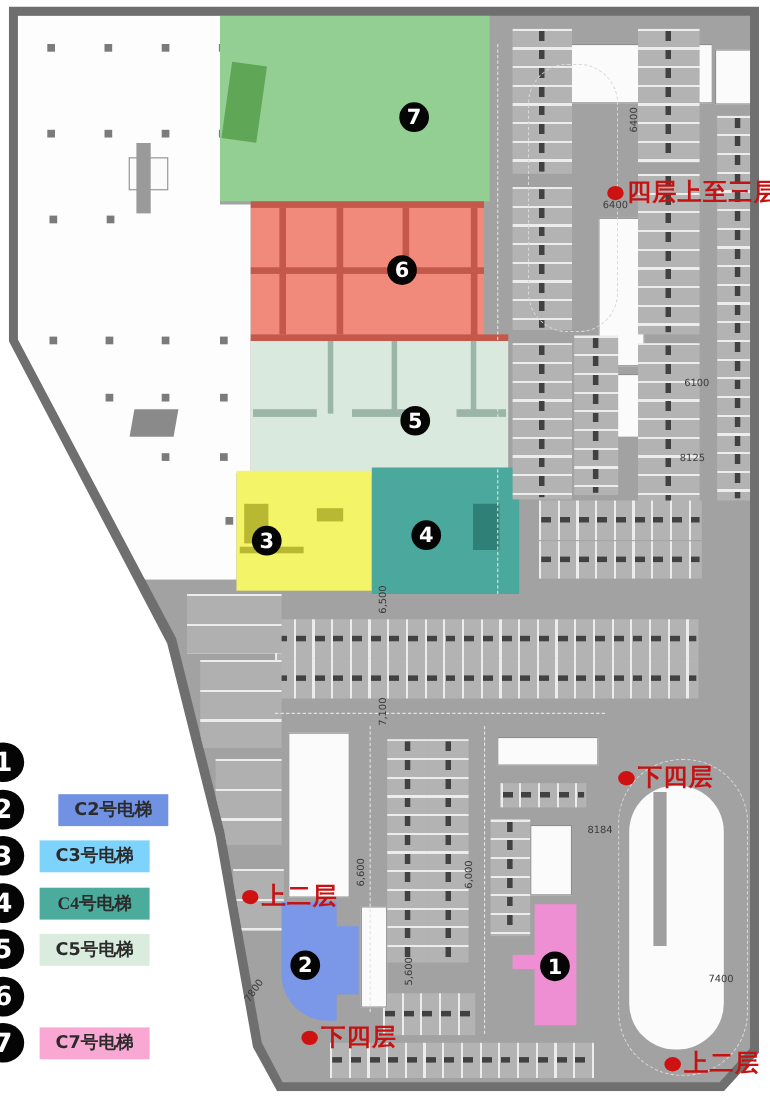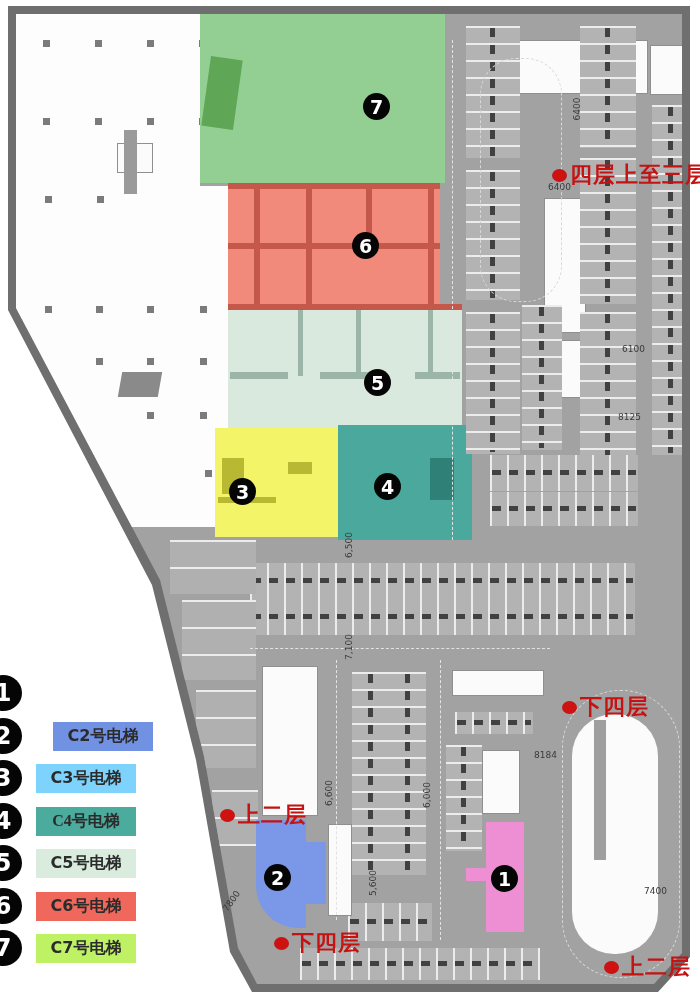--- a/index.html
+++ b/index.html
@@ -217,19 +217,18 @@
     <div class="legend-row" style="left: 0px; top: 803px;">
       <span class="legend-circle">4</span>
       <span class="legend-box" style="background: rgb(75, 171, 156); font-family: Liberation Serif, serif;">C4号电梯</span>
     </div>
     <div class="legend-row" style="left: 0px; top: 845px;">
       <span class="legend-circle">5</span>
       <span class="legend-box" style="background: rgb(217, 236, 221);">C5号电梯</span>
     </div>
     <div class="legend-row" style="left: 0px; top: 888px;">
       <span class="legend-circle">6</span>
-      <span class="legend-box" style="background: rgb(240, 104, 91);">C6号电梯</span>
     </div>
     <div class="legend-row" style="left: 0px; top: 930px;">
       <span class="legend-circle">7</span>
-      <span class="legend-box" style="background: #bef264; text-align: right;">C7号电梯</span>
+      <span class="legend-box" style="background: #f9a8d4; text-align: right;">C7号电梯</span>
     </div>
 </div>
 
 </body></html>

